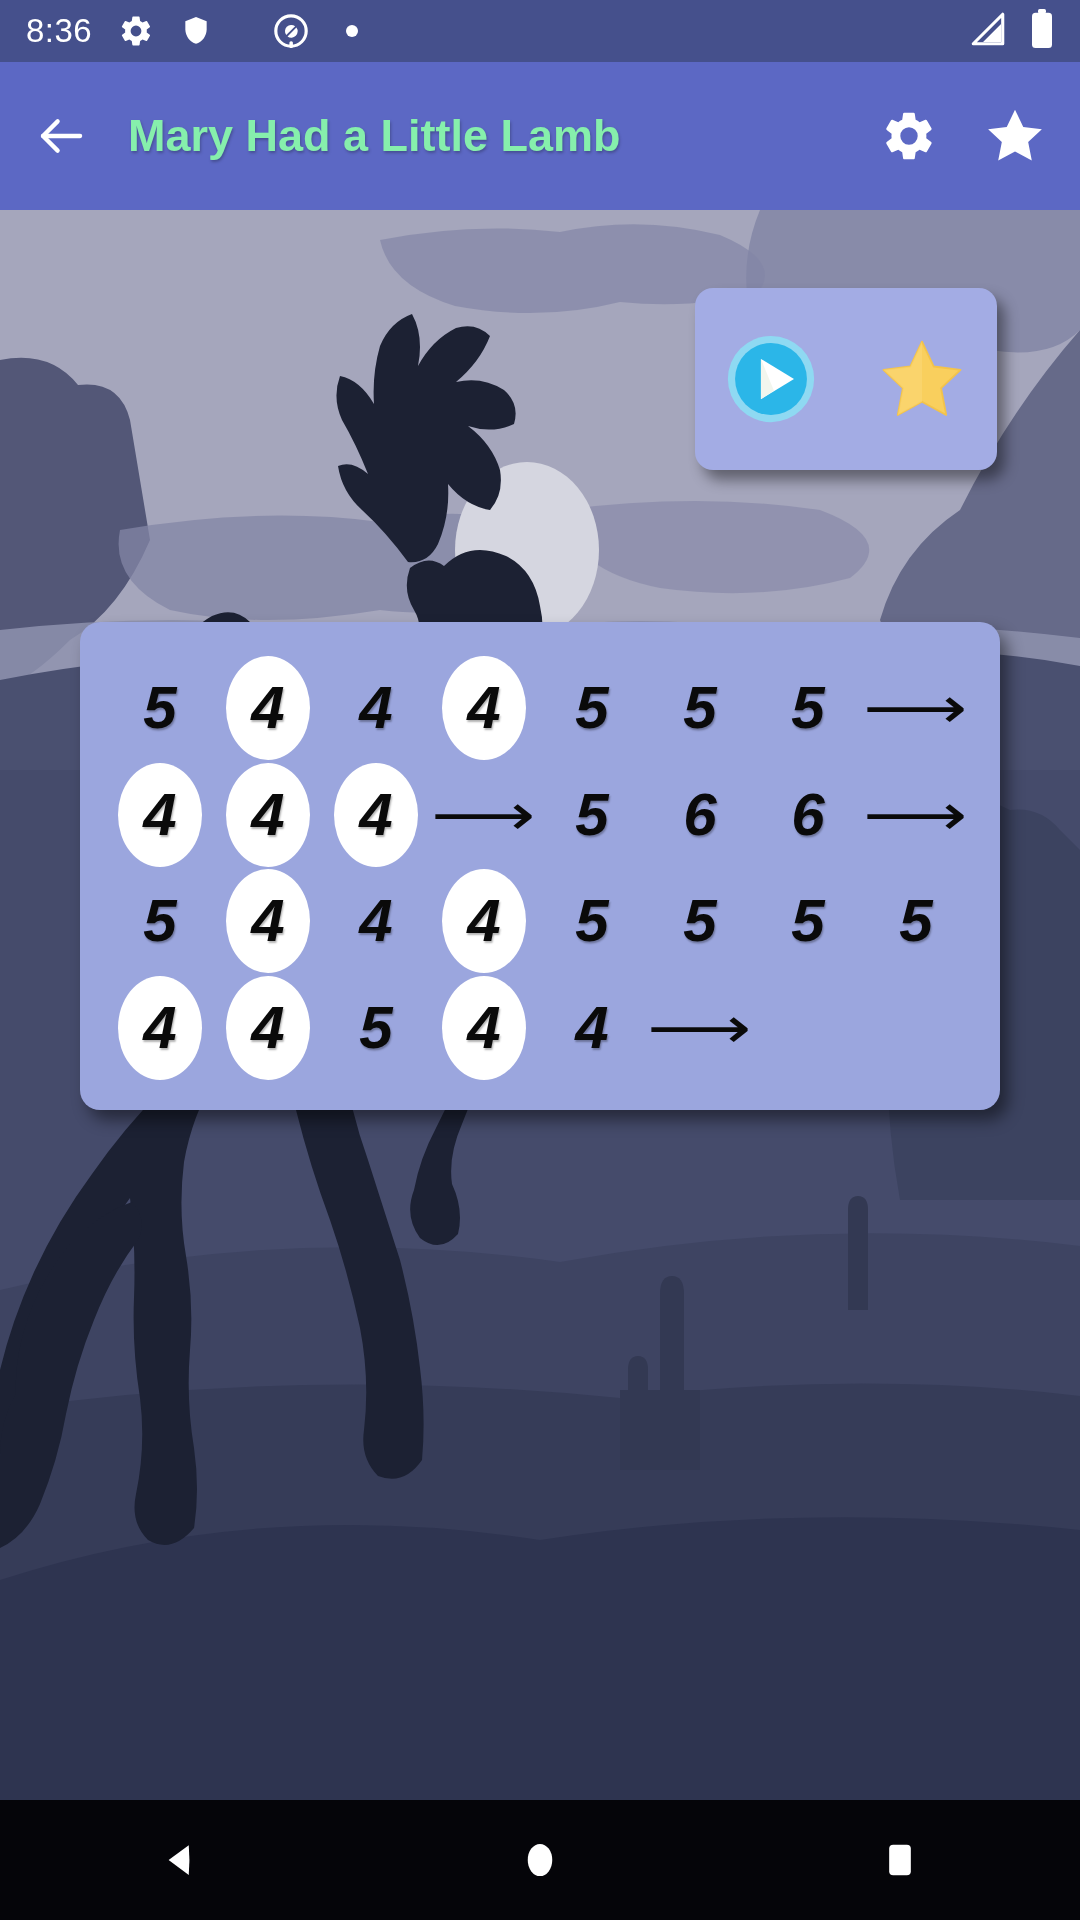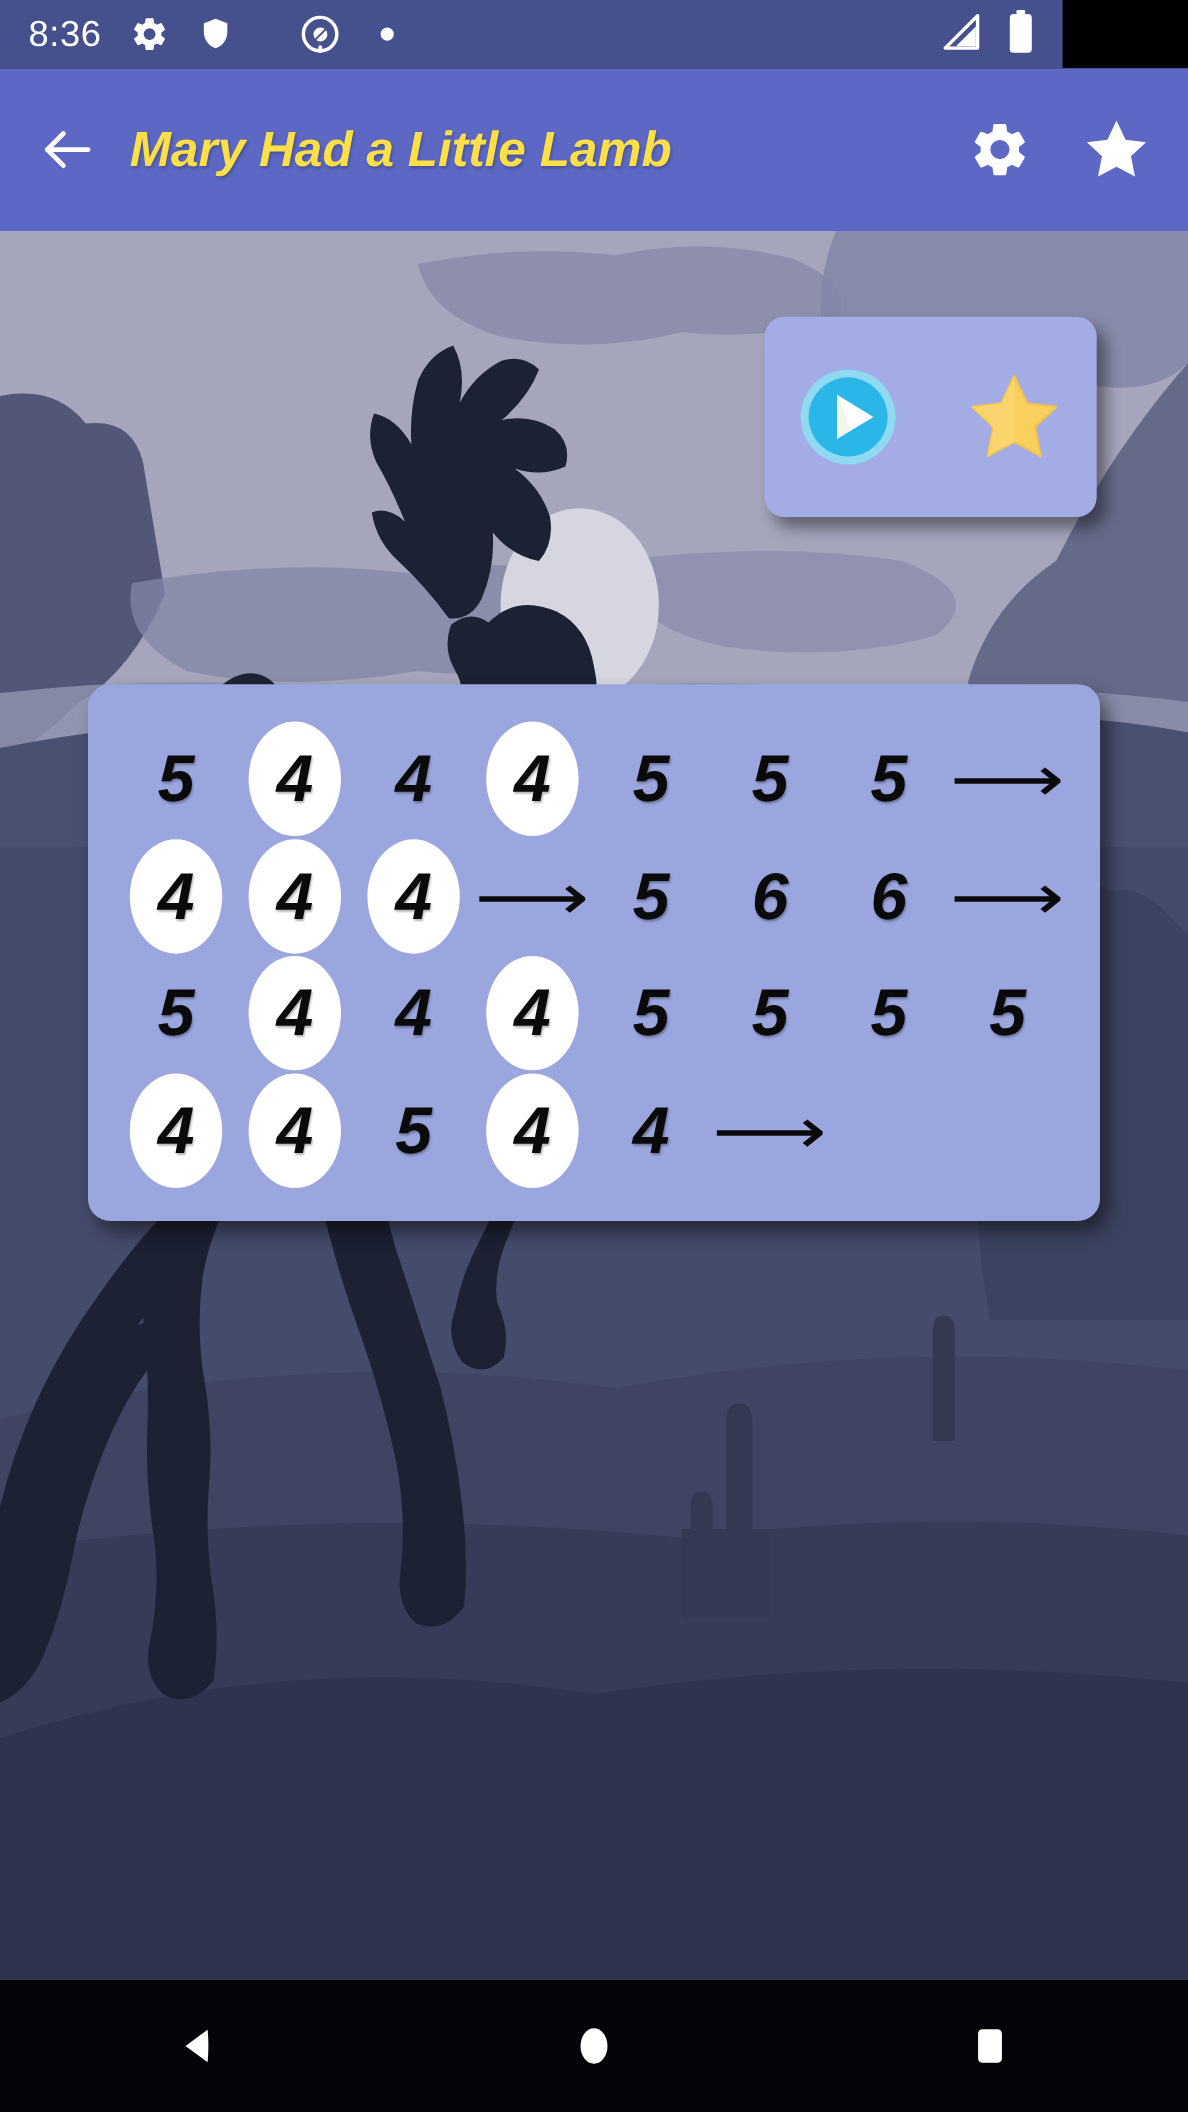--- a/index.html
+++ b/index.html
@@ -11,21 +11,21 @@
   }
   #screen {
     position:relative;
     width:1080px; height:1920px;
     overflow:hidden;
   }
 
   
   #status-bar {
     position:absolute; top:0; left:0;
-    width:966px; height:62px;
+    width:1080px; height:62px;
     background:#45508C;
     display:flex; align-items:center;
     padding:0 26px;
     z-index:40;
   }
   #status-clock {
     color:#fff; font-size:33px; font-weight:400;
     letter-spacing:0.5px;
     font-family:"Liberation Sans", sans-serif;
   }
@@ -37,26 +37,25 @@
   
   #app-bar {
     position:absolute; top:62px; left:0;
     width:1080px; height:148px;
     background:#5C68C4;
     display:flex; align-items:center;
     padding:0 34px;
     z-index:35;
   }
   #app-title {
-    color:#fde047;
+    color:#86efac;
     font-size:45px;
     font-weight:bold;
-    font-style:italic;
     font-family:"Liberation Sans", sans-serif;
-    margin-left:30px;
+    margin-left:40px;
     text-shadow:1px 2px 3px rgba(0,0,0,0.25);
     white-space:nowrap;
   }
   #appbar-spacer { flex:1; }
   .appbar-action { margin-left:46px; display:flex; align-items:center; cursor:pointer; }
 
   
   #scene {
     position:absolute; top:210px; left:0;
     width:1080px; height:1590px;

